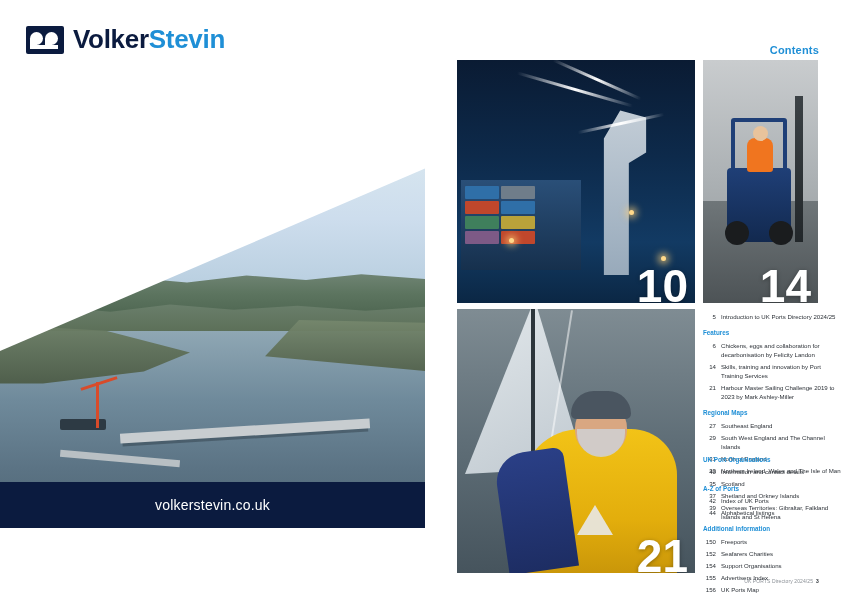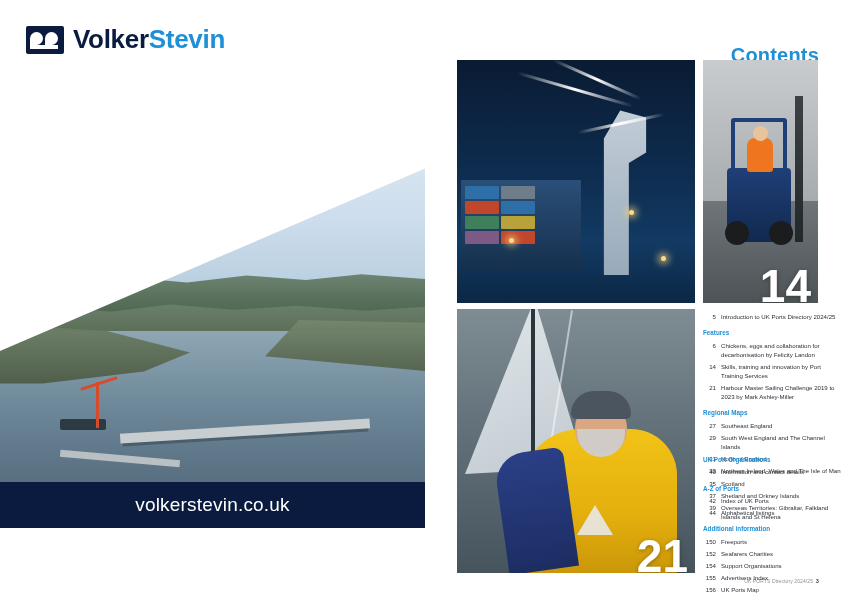--- a/index.html
+++ b/index.html
@@ -85,28 +85,28 @@
   .photo-left .mask-diag {
     position: absolute; left: 0; top: -2px; width: 100%; height: 190px;
     background: #ffffff;
     clip-path: polygon(0% 0%, 100% 0%, 100% 4%, 0% 100%);
   }
 
   .url-band {
     position: absolute; left: 0; bottom: 0; width: 425px; height: 46px;
     background: #0b1b3f; display: flex; align-items: center; justify-content: center;
   }
-  .url-band .url { color: #ffffff; font-size: 19px; letter-spacing: .2px; }
+  .url-band .url { color: #ffffff; font-size: 14px; letter-spacing: .2px; }
 
   
   .right-page { position: relative; width: 424px; height: 600px; background: #ffffff; }
 
   .contents-title {
     position: absolute; right: 30px; top: 44px;
-    color: #1f8fd6; font-size: 20px; font-weight: bold; letter-spacing: .2px;
+    color: #1f8fd6; font-size: 11px; font-weight: bold; letter-spacing: .2px;
   }
 
   
   .tile { position: absolute; overflow: hidden; }
   .tile .num {
     position: absolute; right: 7px; bottom: -6px;
     color: #ffffff; font-size: 46px; font-weight: bold; line-height: 1;
     text-shadow: 0 1px 4px rgba(0,0,0,.35);
   }
 
@@ -234,20 +234,21 @@
       <div class="cont" style="left:44px; top:156px; background:#b9a23a;"></div>
       <div class="cont" style="left:8px; top:171px; background:#7d5a86;"></div>
       <div class="cont" style="left:44px; top:171px; background:#c0472c;"></div>
       <div class="crane-t"></div>
       <div class="trail" style="left:58px; top:28px; width:120px; transform: rotate(16deg);"></div>
       <div class="trail" style="left:92px; top:18px; width:96px; transform: rotate(24deg);"></div>
       <div class="trail" style="left:120px; top:62px; width:88px; transform: rotate(-12deg);"></div>
       <div class="glow" style="left:52px; top:178px;"></div>
       <div class="glow" style="left:172px; top:150px;"></div>
       <div class="glow" style="left:204px; top:196px;"></div>
+      <div class="num">10</div>
     </div>
 
     <div class="tile tile-14">
       <div class="floor"></div>
       <div class="mast"></div>
       <div class="fork-cage"></div>
       <div class="fork-body"></div>
       <div class="driver"></div>
       <div class="driver-head"></div>
       <div class="wheel" style="left:22px;"></div>

